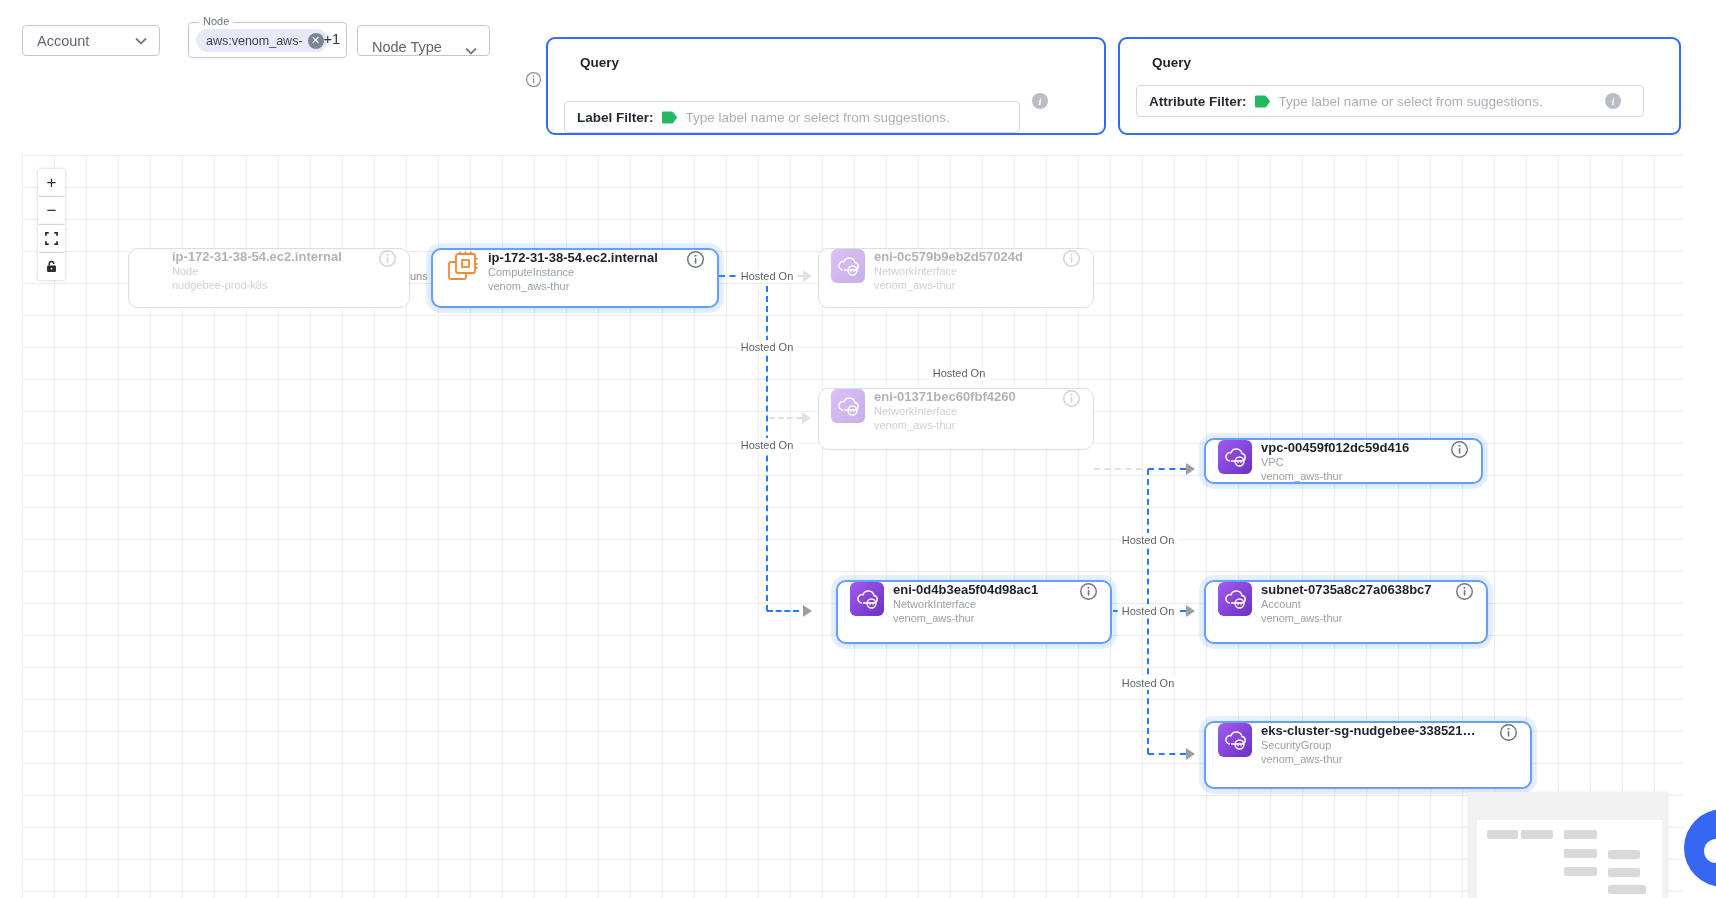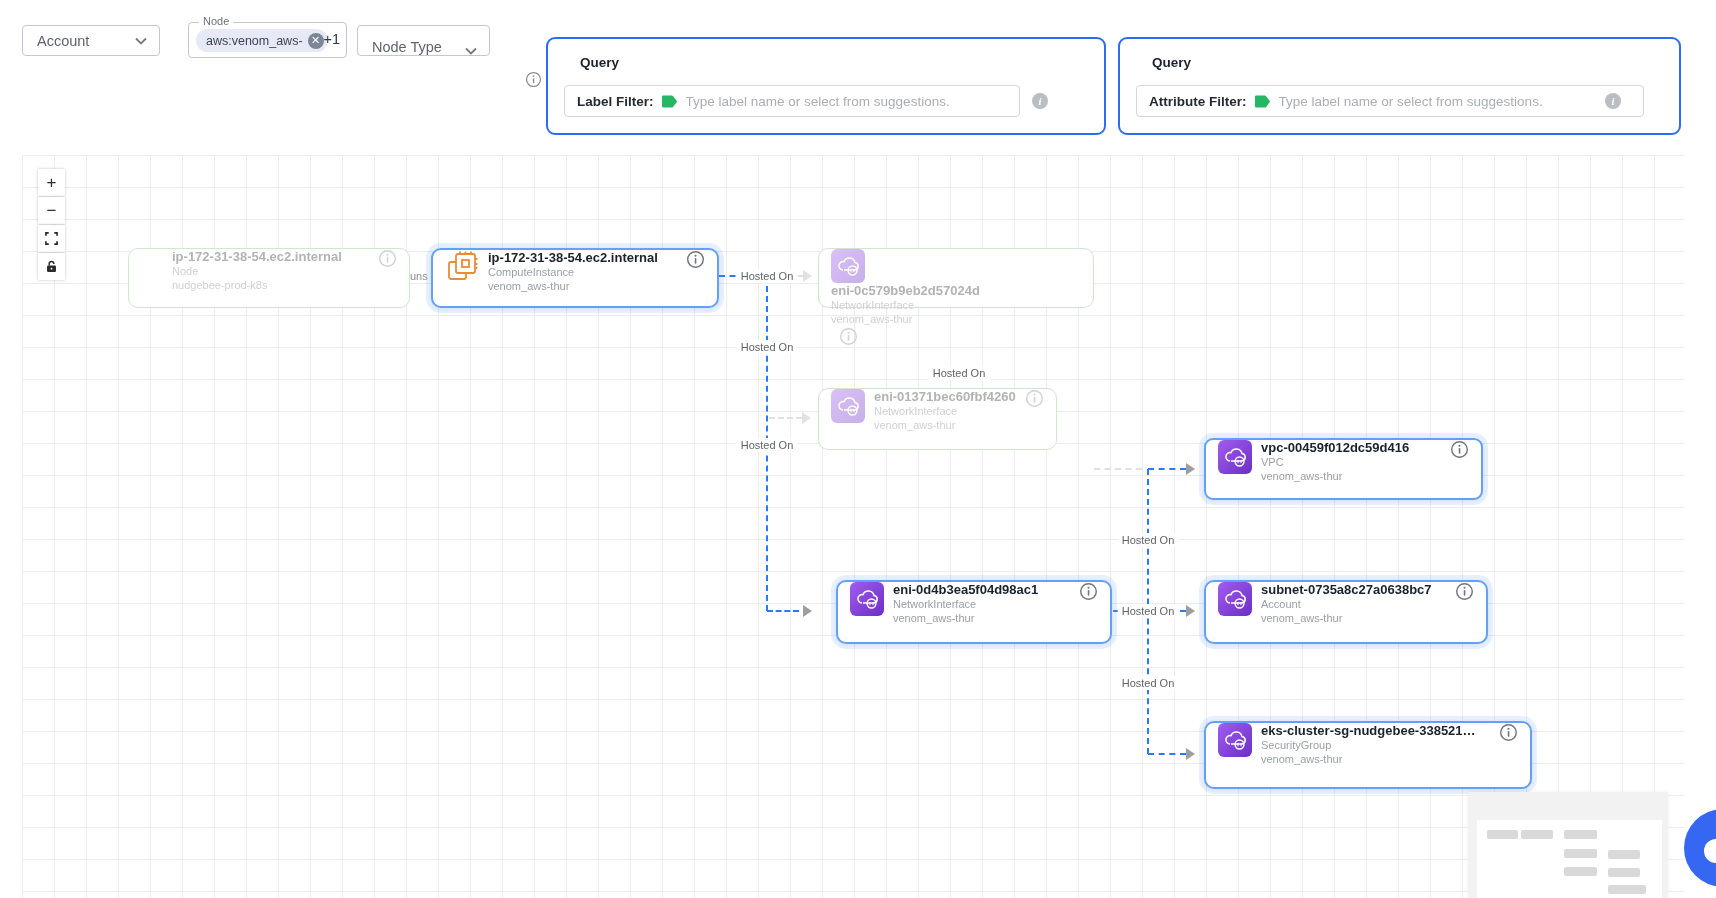--- a/index.html
+++ b/index.html
@@ -123,21 +123,21 @@
 <span class="info-outline" style="left:525px; top:71px;">
   <svg viewBox="0 0 20 20">
       <circle cx="10" cy="10" r="8.2" fill="none" stroke="currentColor" stroke-width="1.5"></circle>
       <circle cx="10" cy="6" r="1.1" fill="currentColor"></circle>
       <rect x="9.2" y="8.4" width="1.7" height="6" rx="0.8" fill="currentColor"></rect>
     </svg>
 </span>
 
 <div class="qpanel" style="left:546px; width:560px;">
   <div class="qtitle">Query</div>
-  <div class="qbox" style="width:456px;">
+  <div class="qbox" style="width:456px;margin-top:16px;">
     <span class="qlabel">Label Filter:</span>
     <svg class="tagicon" viewBox="0 0 16 13">
       <path d="M1.5 0 h9 a1.5 1.5 0 0 1 1.1 .5 L15.6 5.6 a1.4 1.4 0 0 1 0 1.8 L11.6 12.5 a1.5 1.5 0 0 1 -1.1 .5 h-9 A1.5 1.5 0 0 1 0 11.5 v-10 A1.5 1.5 0 0 1 1.5 0 Z" fill="#25b864"></path>
     </svg>
     <input type="text" placeholder="Type label name or select from suggestions." style="">
   </div>
   <span class="info-filled" style="right:56px; top:54px;">i</span>
 </div>
 
 <div class="qpanel" style="left:1118px; width:563px;">
@@ -222,63 +222,63 @@
           <div class="nsub">venom_aws-thur</div>
         </div>
         <span class="ninfo">
           <svg viewBox="0 0 20 20">
             <circle cx="10" cy="10" r="8.2" fill="none" stroke="currentColor" stroke-width="1.5"></circle>
             <circle cx="10" cy="6" r="1.1" fill="currentColor"></circle>
             <rect x="9.2" y="8.4" width="1.7" height="6" rx="0.8" fill="currentColor"></rect>
           </svg>
         </span>
       </div>
-      <div class="gnode ghost" style="left: 796px; top: 93px; width: 276px; height: 60px; flex-direction: column;">
+      <div class="gnode ghost" style="left: 796px; top: 93px; width: 276px; height: 60px;">
         <div class="nicon network">
           <svg viewBox="0 0 26 26" fill="none" stroke="#fff" stroke-width="1.5">
             <path d="M8 17 a4.2 4.2 0 1 1 1-8.3 A5.8 5.8 0 0 1 20 9.5 a3.8 3.8 0 0 1 0 7.5 H9"></path>
             <circle cx="17.5" cy="17.5" r="4.4"></circle>
             <path d="M16 16v3.2 M19 16v3.2" stroke-width="1.1"></path>
           </svg>
         </div>
         <div class="ntext">
           <div class="ntitle">eni-0c579b9eb2d57024d</div>
           <div class="nsub">NetworkInterface</div>
           <div class="nsub">venom_aws-thur</div>
         </div>
         <span class="ninfo">
           <svg viewBox="0 0 20 20">
             <circle cx="10" cy="10" r="8.2" fill="none" stroke="currentColor" stroke-width="1.5"></circle>
             <circle cx="10" cy="6" r="1.1" fill="currentColor"></circle>
             <rect x="9.2" y="8.4" width="1.7" height="6" rx="0.8" fill="currentColor"></rect>
           </svg>
         </span>
       </div>
-      <div class="gnode ghost" style="left: 796px; top: 233px; width: 239px; height: 62px;">
+      <div class="gnode ghost" style="left: 796px; top: 233px; width: 276px; height: 62px;">
         <div class="nicon network">
           <svg viewBox="0 0 26 26" fill="none" stroke="#fff" stroke-width="1.5">
             <path d="M8 17 a4.2 4.2 0 1 1 1-8.3 A5.8 5.8 0 0 1 20 9.5 a3.8 3.8 0 0 1 0 7.5 H9"></path>
             <circle cx="17.5" cy="17.5" r="4.4"></circle>
             <path d="M16 16v3.2 M19 16v3.2" stroke-width="1.1"></path>
           </svg>
         </div>
         <div class="ntext">
           <div class="ntitle">eni-01371bec60fbf4260</div>
           <div class="nsub">NetworkInterface</div>
           <div class="nsub">venom_aws-thur</div>
         </div>
         <span class="ninfo">
           <svg viewBox="0 0 20 20">
             <circle cx="10" cy="10" r="8.2" fill="none" stroke="currentColor" stroke-width="1.5"></circle>
             <circle cx="10" cy="6" r="1.1" fill="currentColor"></circle>
             <rect x="9.2" y="8.4" width="1.7" height="6" rx="0.8" fill="currentColor"></rect>
           </svg>
         </span>
       </div>
-      <div class="gnode active" style="left: 1182px; top: 283px; width: 279px; height: 62px; border-radius: 9px;">
+      <div class="gnode active" style="left: 1182px; top: 283px; width: 279px; height: 46px;">
         <div class="nicon network">
           <svg viewBox="0 0 26 26" fill="none" stroke="#fff" stroke-width="1.5">
             <path d="M8 17 a4.2 4.2 0 1 1 1-8.3 A5.8 5.8 0 0 1 20 9.5 a3.8 3.8 0 0 1 0 7.5 H9"></path>
             <circle cx="17.5" cy="17.5" r="4.4"></circle>
             <path d="M16 16v3.2 M19 16v3.2" stroke-width="1.1"></path>
           </svg>
         </div>
         <div class="ntext">
           <div class="ntitle">vpc-00459f012dc59d416</div>
           <div class="nsub">VPC</div>

